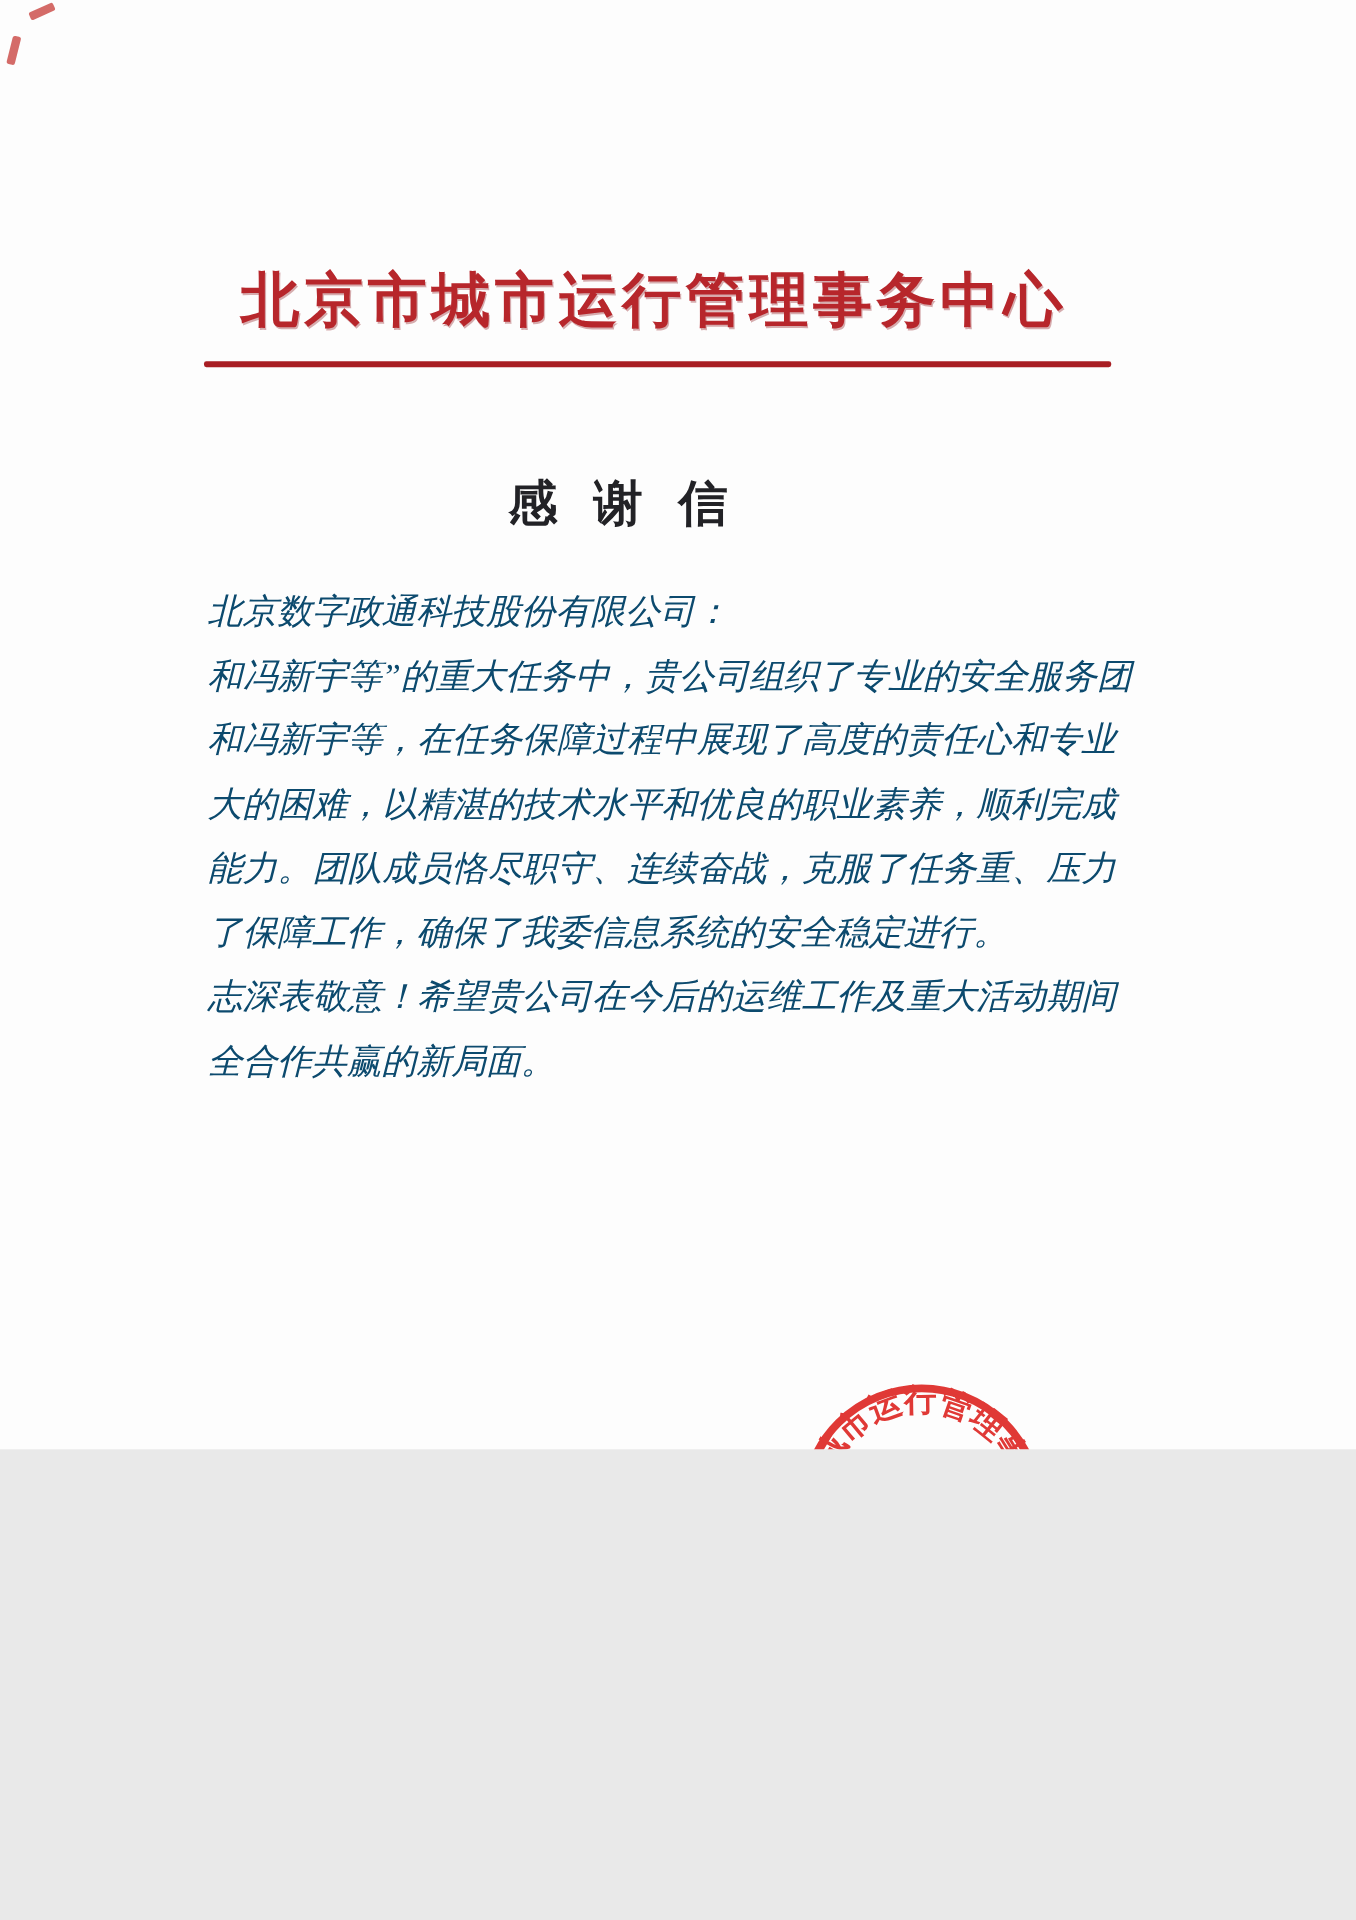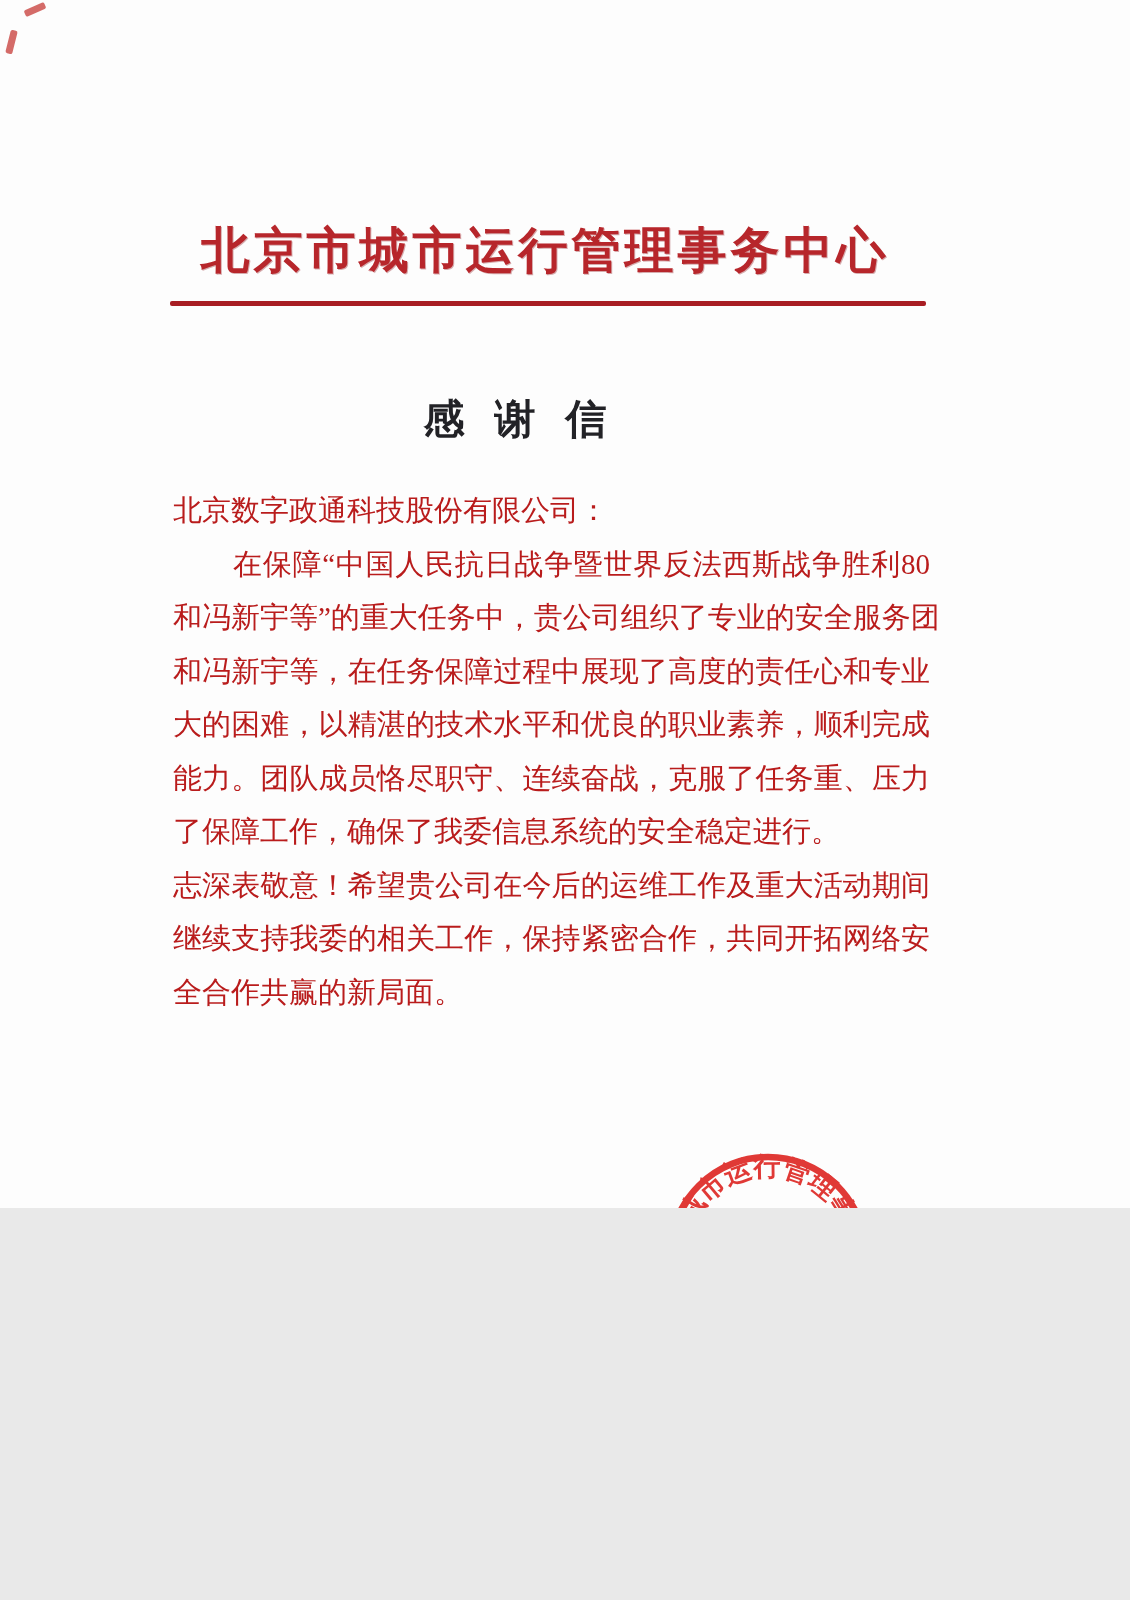--- a/index.html
+++ b/index.html
@@ -32,21 +32,21 @@
   }
   .doc-title{
     position:absolute;left:0;top:392px;width:1130px;
     padding-right:70px;box-sizing:border-box;
     text-align:center;
     font-size:41px;font-weight:bold;color:#222226;
     letter-spacing:30px;white-space:nowrap;
   }
   .body-block{
     position:absolute;left:173px;top:484px;width:757px;
-    font-size:29px;line-height:53.5px;color:#b91c1c;
+    font-size:29px;line-height:53.5px;color:#0c4a6e;font-style:italic;
   }
   .bl{
     height:53.5px;
     text-align:justify;text-align-last:justify;
     text-justify:inter-character;
     white-space:nowrap;
   }
   .bl.end{text-align-last:left;}
   .bl.ind{text-indent:60px;}
   .signature{
@@ -70,28 +70,26 @@
   <div class="artifact a1"></div>
   <div class="artifact a2"></div>
 
   <div class="letterhead">北京市城市运行管理事务中心</div>
   <div class="rule"></div>
 
   <div class="doc-title">感谢信</div>
 
   <div class="body-block">
     <div class="bl end">北京数字政通科技股份有限公司：</div>
-    <div class="bl ind">在保障“中国人民抗日战争暨世界反法西斯战争胜利80</div>
     <div class="bl">和冯新宇等”的重大任务中，贵公司组织了专业的安全服务团</div>
     <div class="bl">和冯新宇等，在任务保障过程中展现了高度的责任心和专业</div>
     <div class="bl">大的困难，以精湛的技术水平和优良的职业素养，顺利完成</div>
     <div class="bl">能力。团队成员恪尽职守、连续奋战，克服了任务重、压力</div>
     <div class="bl end">了保障工作，确保了我委信息系统的安全稳定进行。</div>
     <div class="bl">志深表敬意！希望贵公司在今后的运维工作及重大活动期间</div>
-    <div class="bl">继续支持我委的相关工作，保持紧密合作，共同开拓网络安</div>
     <div class="bl end">全合作共赢的新局面。</div>
   </div>
 
   <div class="signature">北京市城市运行管理事务中心</div>
   <div class="date">2025 年 10 月 17 日</div>
 
   <svg class="seal" viewBox="0 0 214 214">
     <circle cx="107" cy="107" r="98" fill="none" stroke="#e02a26" stroke-width="6.5"></circle>
     <polygon fill="#e02a26" transform="translate(106,104)" points="0,-40 8.98,-12.36 38.04,-12.36 14.53,4.72 23.51,32.36 0,15.28 -23.51,32.36 -14.53,4.72 -38.04,-12.36 -8.98,-12.36"></polygon>
     <path id="sealArcTop" d="M 45.2 155.6 A 79 79 0 1 1 168.8 155.6" fill="none"></path>

